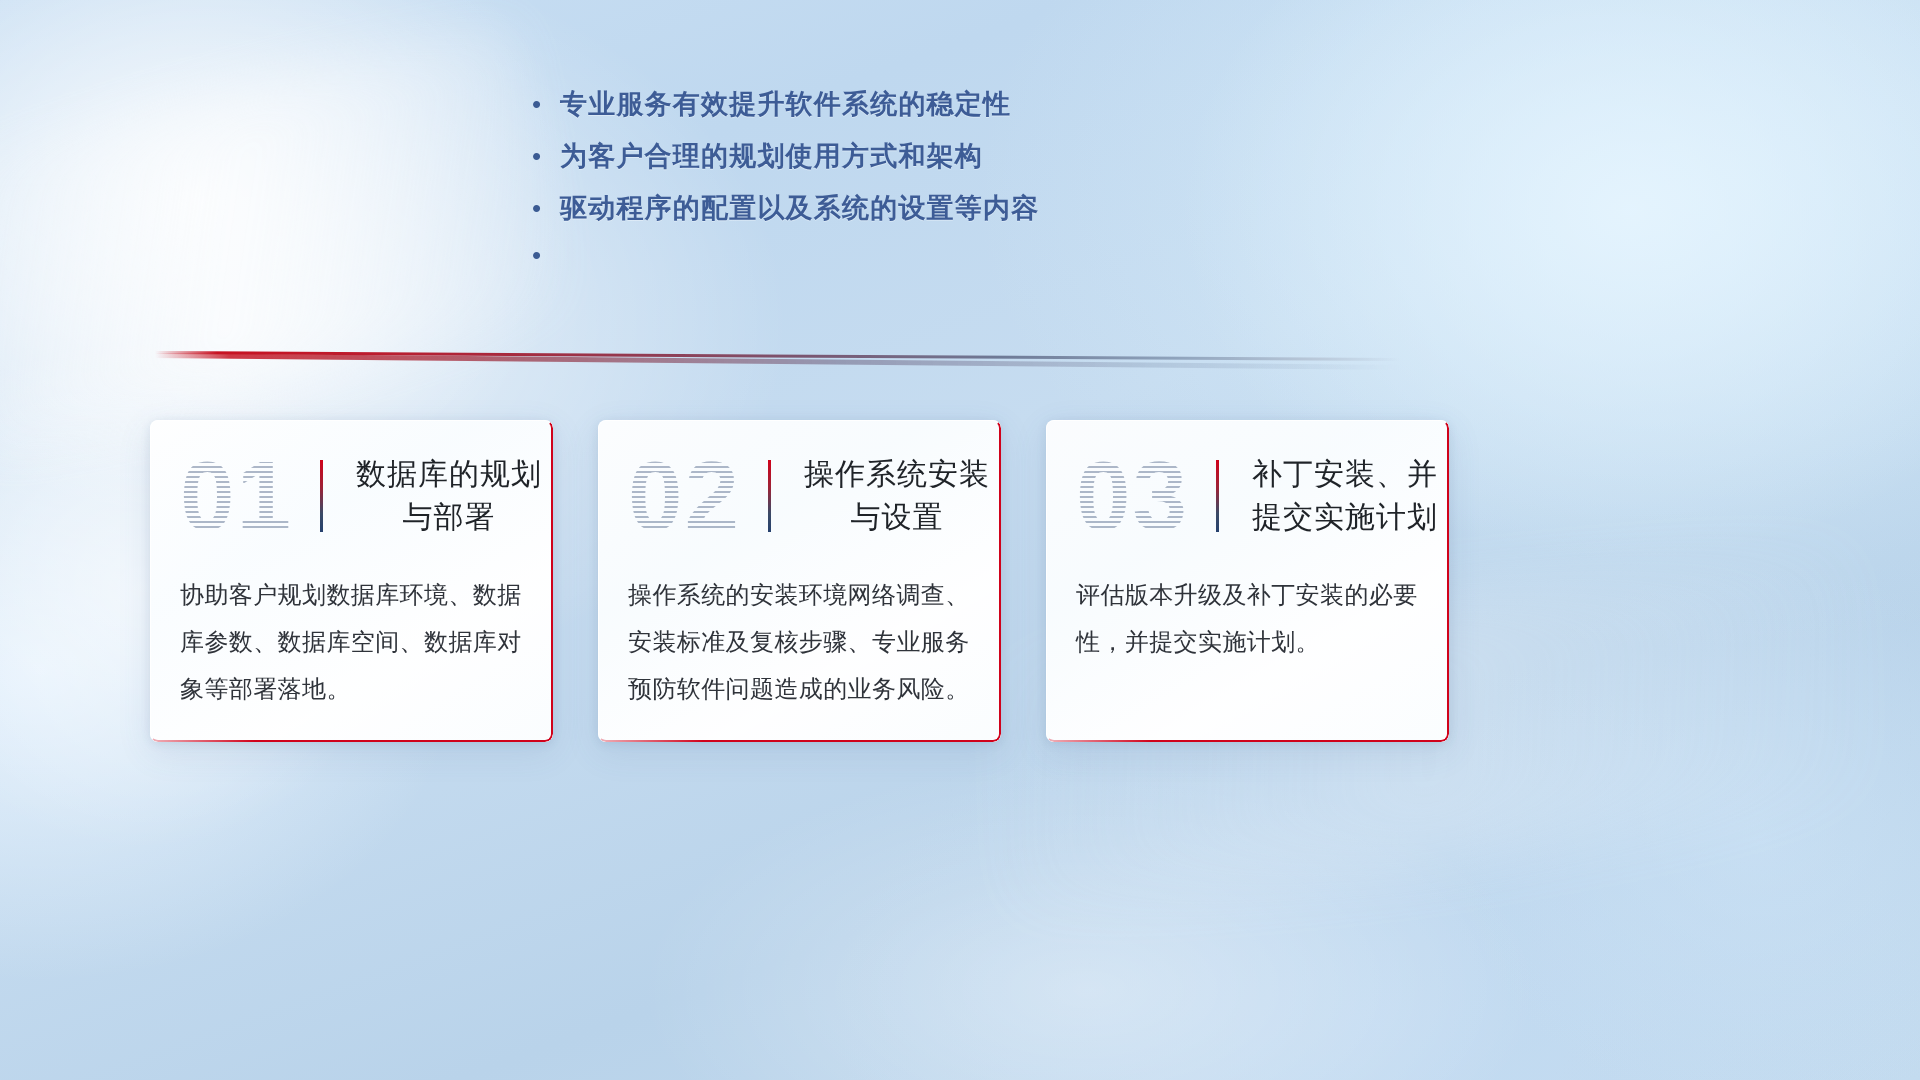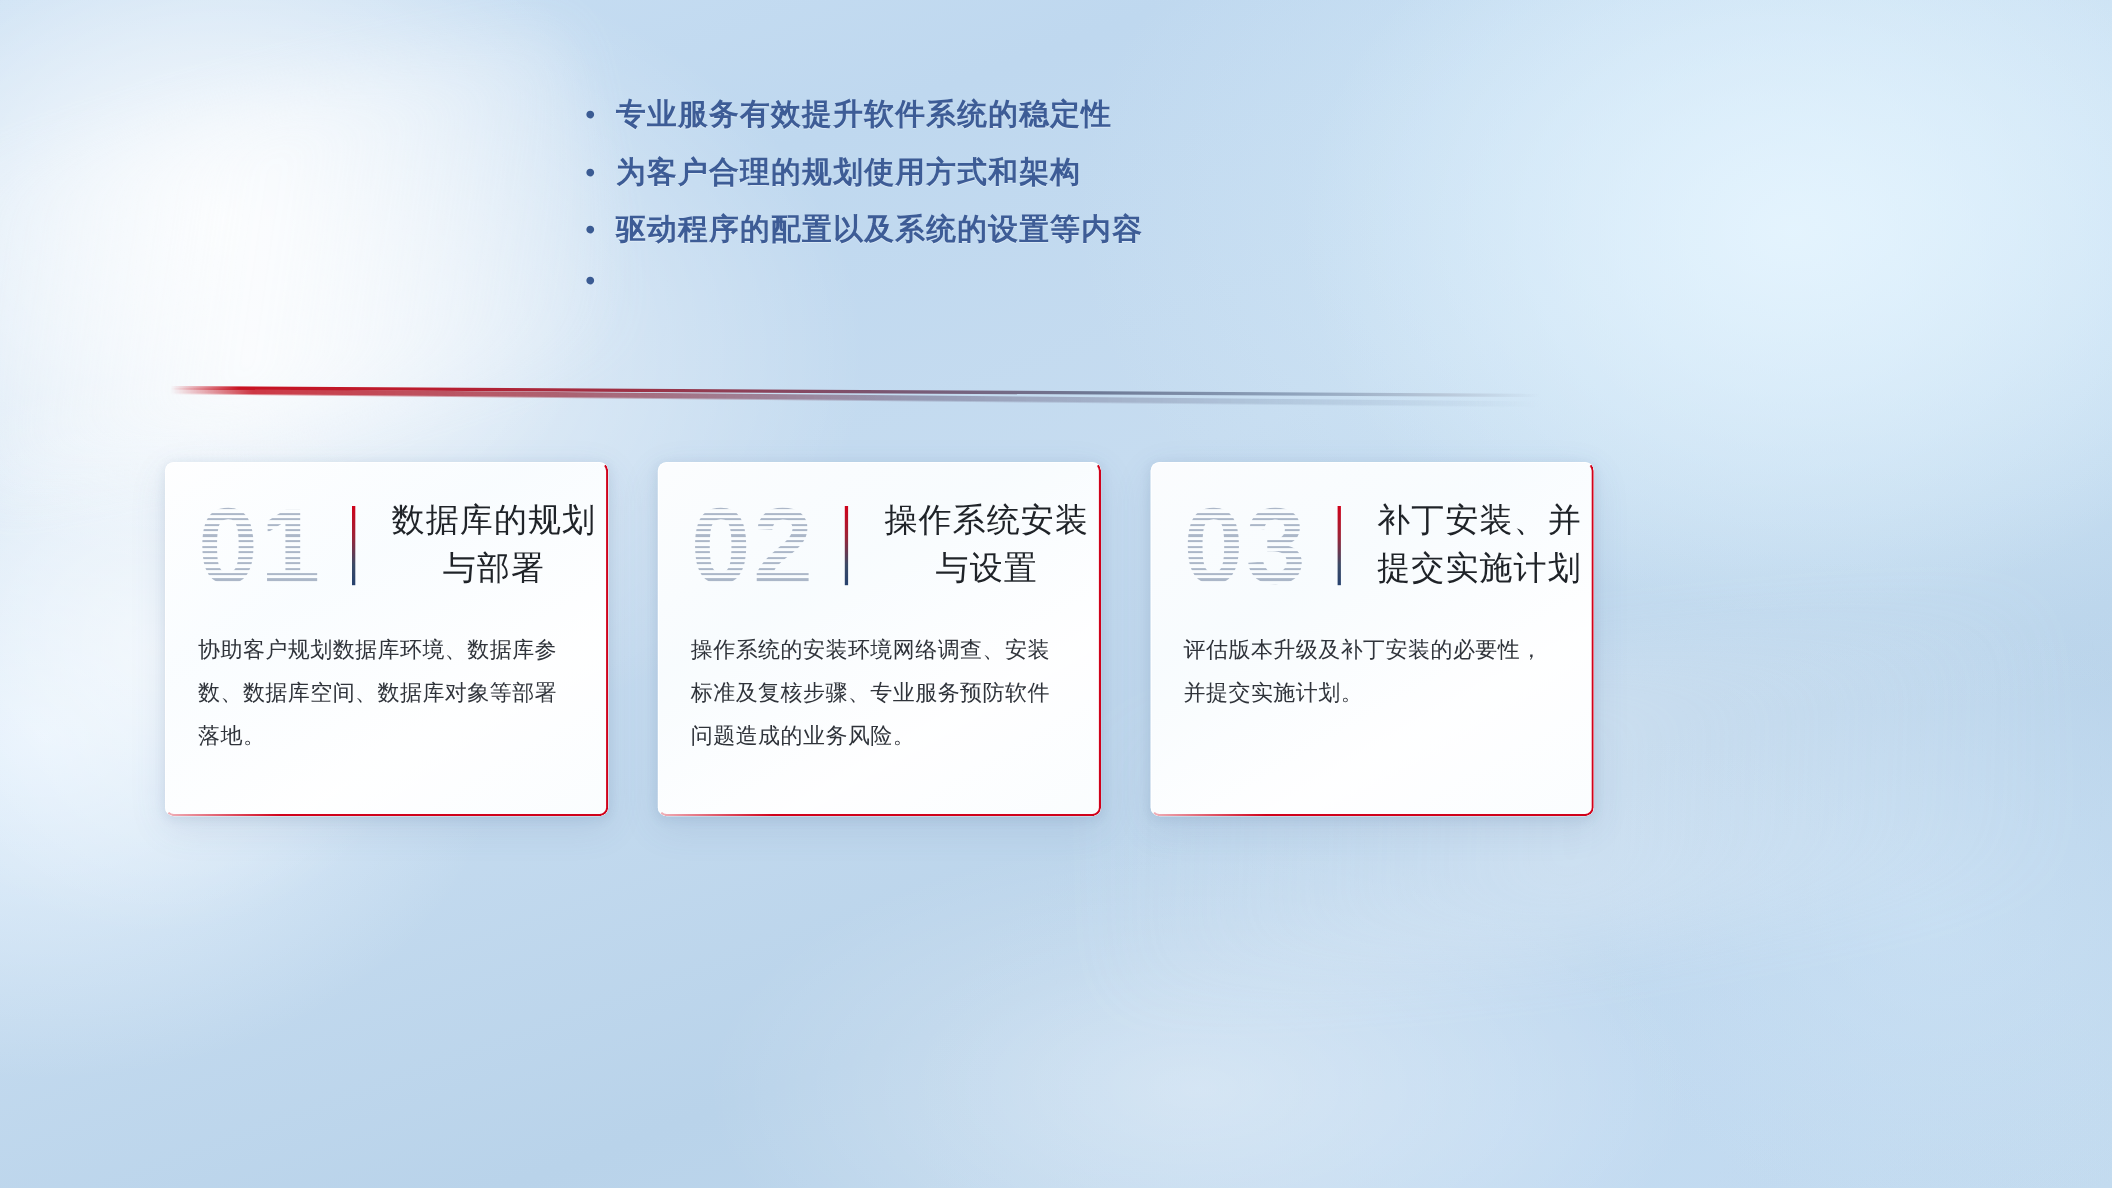--- a/index.html
+++ b/index.html
@@ -230,21 +230,21 @@
     font-size: 30px;
     line-height: 1.42;
     letter-spacing: 1px;
     color: #1f2328;
     font-weight: 500;
     max-width: 200px;
     text-align: center;
   }
   .card-body {
     padding: 0 30px;
-    font-size: 20px;
+    font-size: 24px;
     line-height: 1.95;
     letter-spacing: .4px;
     color: #2f333a;
     font-weight: 400;
   }
 </style>
 </head>
 <body>
 
 <div id="stage">

